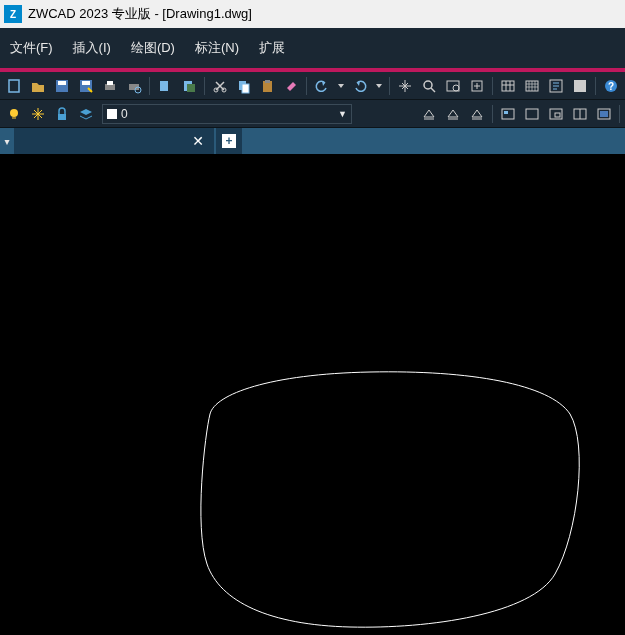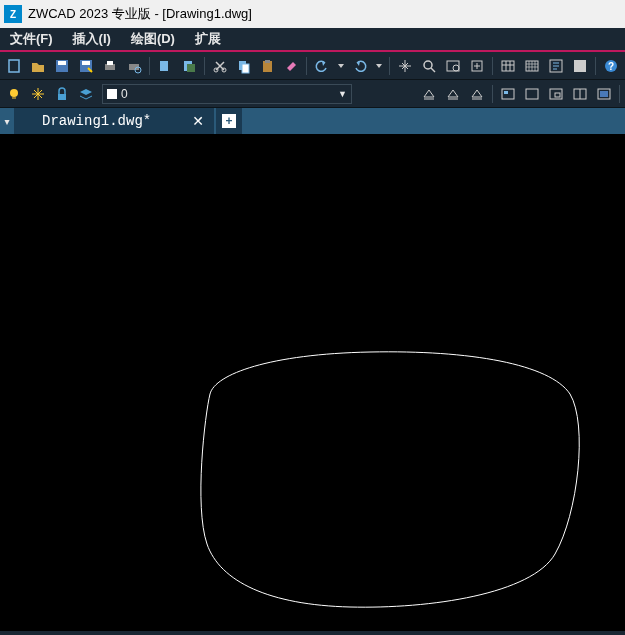--- a/index.html
+++ b/index.html
@@ -21,26 +21,25 @@
     font-size: 13px;
   }
   .titlebar .app-icon {
     width: 18px; height: 18px;
     background: #0088cc;
     margin-right: 6px;
     display:flex;align-items:center;justify-content:center;
     color:#fff;font-size:10px;font-weight:bold;
   }
   .menubar {
-    height: 24px;
+    height: 44px;
     background: #1a2733;
     display: flex;
     align-items: stretch;
-    border-bottom: 2px solid #be185d;
-    font-weight: bold;
+    border-bottom: 4px solid #be185d;
   }
   .menu-item {
     padding: 0 10px;
     display: flex;
     align-items: center;
     color: #e8e8e8;
     font-size: 13px;
     cursor: default;
     white-space: nowrap;
   }
@@ -147,20 +146,21 @@
 
 <div class="titlebar">
   <div class="app-icon">Z</div>
   <span>ZWCAD 2023 专业版 - [Drawing1.dwg]</span>
 </div>
 
 <div class="menubar">
   <div class="menu-item">文件(F)</div>
   <div class="menu-item">插入(I)</div>
   <div class="menu-item">绘图(D)</div>
+  <div class="menu-item">标注(N)</div>
   <div class="menu-item">扩展</div>
 </div>
 
 <div class="toolbar">
   <div class="tbtn">
       <svg width="16" height="16">
         <rect x="3" y="2" width="10" height="12" fill="none" stroke="#7ab8e6" stroke-width="1.5"></rect>
       </svg>
     </div>
   <div class="tbtn">
@@ -389,21 +389,20 @@
         </svg>
       </div>
     <div class="tsep"></div>
   </div>
 </div>
 
 <div class="tabbar">
   <div class="tab-handle">▾</div>
   <div class="file-tab">
     <div class="dwg-icon">DWG</div>
-    <span>Drawing1.dwg*</span>
     <span class="close">✕</span>
   </div>
   <div class="new-tab">
     <div class="new-tab-icon">+</div>
   </div>
 </div>
 
 <div class="canvas-area">
   <svg width="625" height="497">
     <path d="M 210 260

